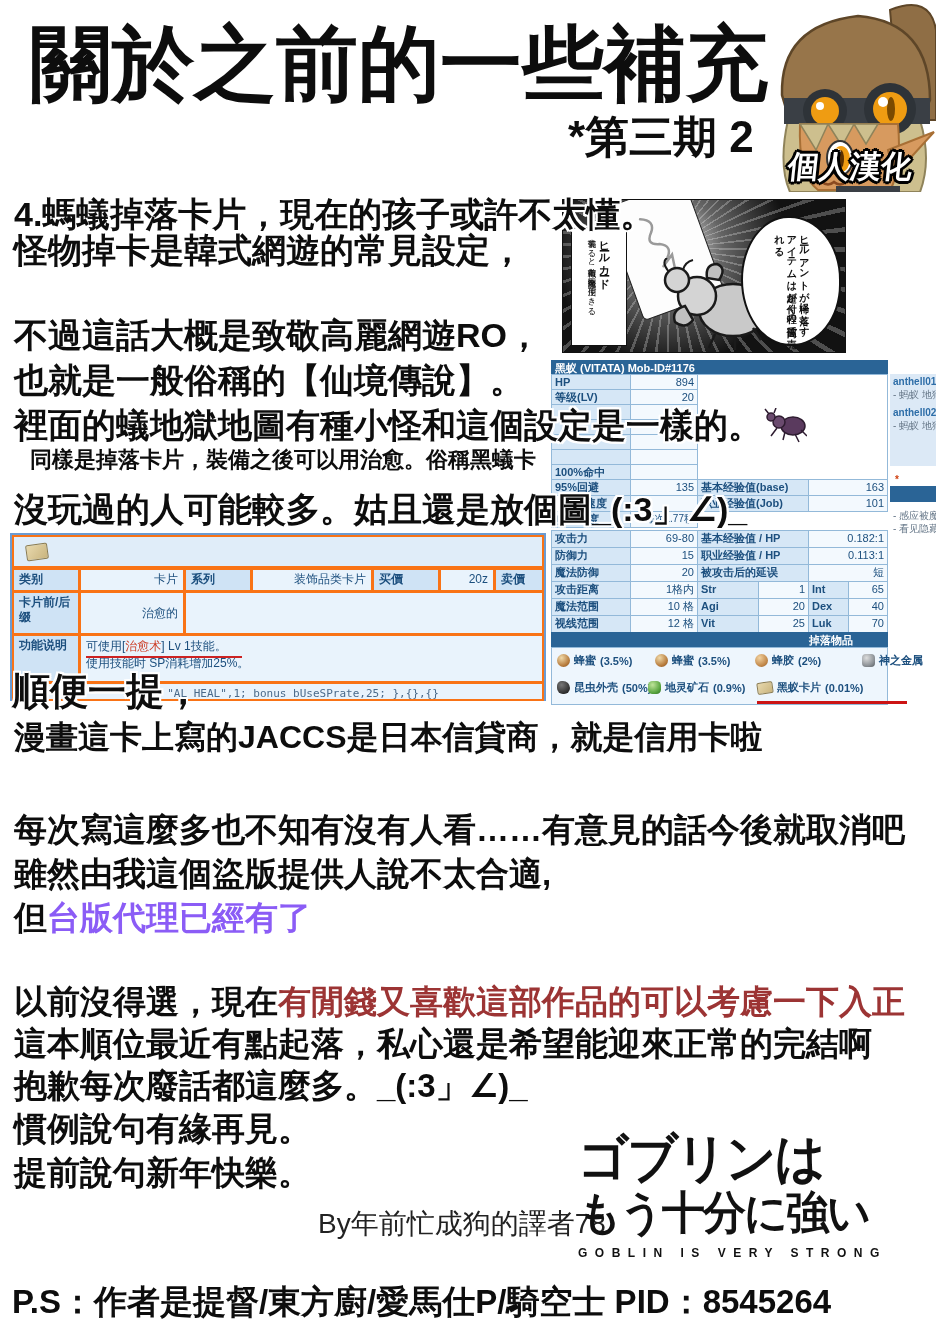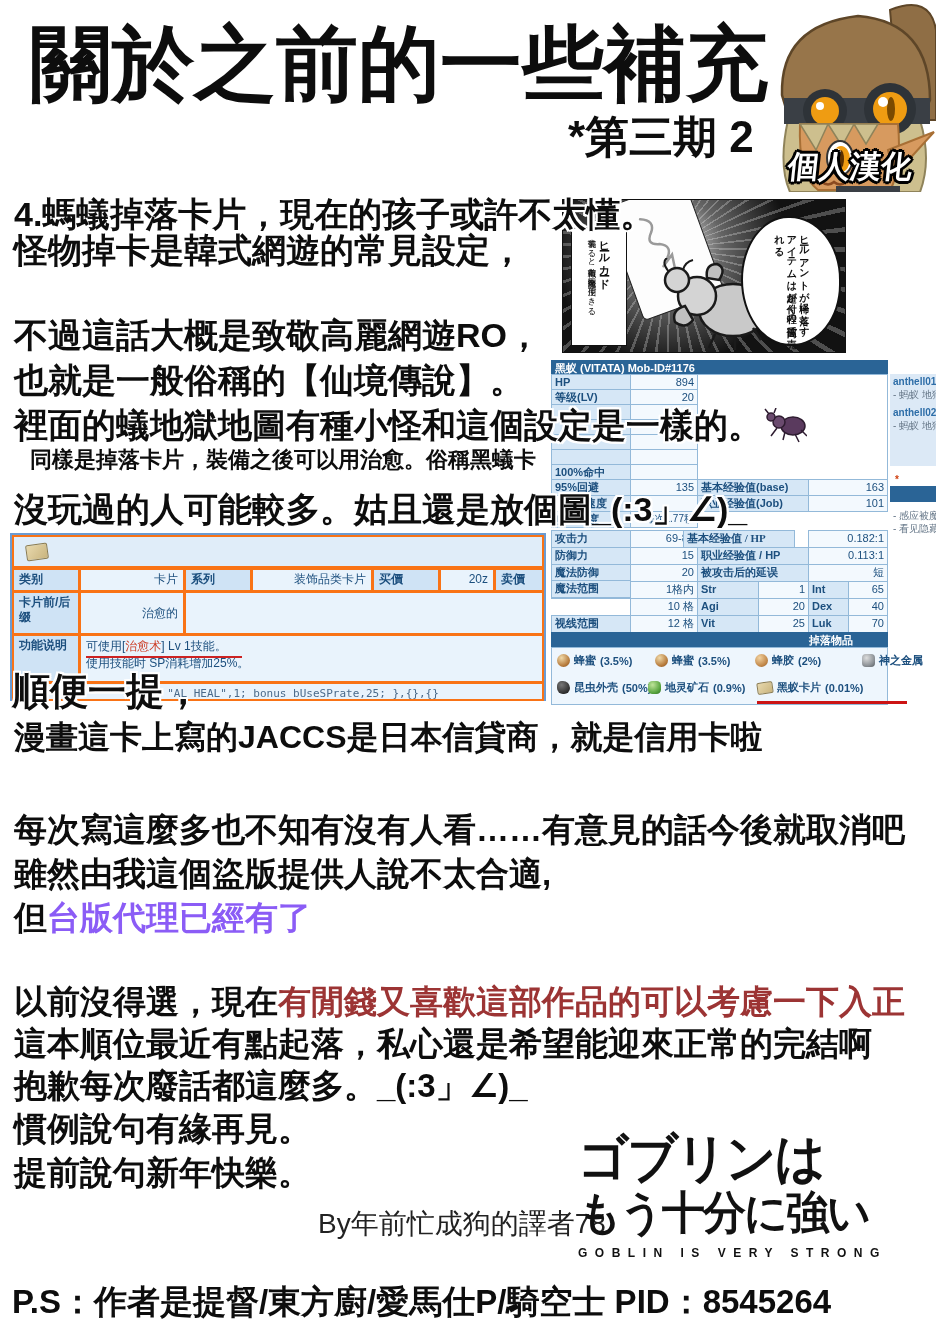--- a/index.html
+++ b/index.html
@@ -156,38 +156,38 @@
     <div class="mc mv" style="left:257px;top:119px;width:80px;height:17px;">163</div>
     <div class="mc ml" style="left:0;top:135px;width:80px;height:17px;margin-left:8px;">移动速度</div>
     <div class="mc mv" style="left:79px;top:135px;width:68px;height:17px;"></div>
     <div class="mc ml" style="left:146px;top:135px;width:112px;height:17px;">职业经验值(Job)</div>
     <div class="mc mv" style="left:257px;top:135px;width:80px;height:17px;">101</div>
     <div class="mc ml" style="left:0;top:151px;width:80px;height:17px;">攻击速度</div>
     <div class="mc mv" style="left:79px;top:151px;width:68px;height:17px;font-size:10px;">每次1.77秒</div>
 
     <div class="mc ml" style="left:0;top:170px;width:80px;height:18px;">攻击力</div>
     <div class="mc mv" style="left:79px;top:170px;width:68px;height:18px;">69-80</div>
-    <div class="mc ml" style="left:132px;top:170px;width:112px;height:18px;font-family:Liberation Serif, serif;">基本经验值 / HP</div>
+    <div class="mc ml" style="left:146px;top:170px;width:112px;height:18px;">基本经验值 / HP</div>
     <div class="mc mv" style="left:257px;top:170px;width:80px;height:18px;">0.182:1</div>
     <div class="mc ml" style="left:0;top:187px;width:80px;height:18px;">防御力</div>
     <div class="mc mv" style="left:79px;top:187px;width:68px;height:18px;">15</div>
     <div class="mc ml" style="left:146px;top:187px;width:112px;height:18px;">职业经验值 / HP</div>
     <div class="mc mv" style="left:257px;top:187px;width:80px;height:18px;">0.113:1</div>
     <div class="mc ml" style="left:0;top:204px;width:80px;height:18px;">魔法防御</div>
     <div class="mc mv" style="left:79px;top:204px;width:68px;height:18px;">20</div>
     <div class="mc ml" style="left:146px;top:204px;width:112px;height:18px;">被攻击后的延误</div>
     <div class="mc mv" style="left:257px;top:204px;width:80px;height:18px;">短</div>
 
     <div class="mc ml" style="left:0;top:221px;width:80px;height:18px;">攻击距离</div>
     <div class="mc mv" style="left:79px;top:221px;width:68px;height:18px;">1格内</div>
     <div class="mc ml" style="left:146px;top:221px;width:62px;height:18px;">Str</div>
     <div class="mc mv" style="left:207px;top:221px;width:51px;height:18px;">1</div>
     <div class="mc ml" style="left:257px;top:221px;width:41px;height:18px;">Int</div>
     <div class="mc mv" style="left:297px;top:221px;width:40px;height:18px;">65</div>
-    <div class="mc ml" style="left:0;top:220px;width:80px;height:18px;">魔法范围</div>
+    <div class="mc ml" style="left:0;top:238px;width:80px;height:18px;">魔法范围</div>
     <div class="mc mv" style="left:79px;top:238px;width:68px;height:18px;">10 格</div>
     <div class="mc ml" style="left:146px;top:238px;width:62px;height:18px;">Agi</div>
     <div class="mc mv" style="left:207px;top:238px;width:51px;height:18px;">20</div>
     <div class="mc ml" style="left:257px;top:238px;width:41px;height:18px;">Dex</div>
     <div class="mc mv" style="left:297px;top:238px;width:40px;height:18px;">40</div>
     <div class="mc ml" style="left:0;top:255px;width:80px;height:18px;">视线范围</div>
     <div class="mc mv" style="left:79px;top:255px;width:68px;height:18px;">12 格</div>
     <div class="mc ml" style="left:146px;top:255px;width:62px;height:18px;">Vit</div>
     <div class="mc mv" style="left:207px;top:255px;width:51px;height:18px;">25</div>
     <div class="mc ml" style="left:257px;top:255px;width:41px;height:18px;">Luk</div>

